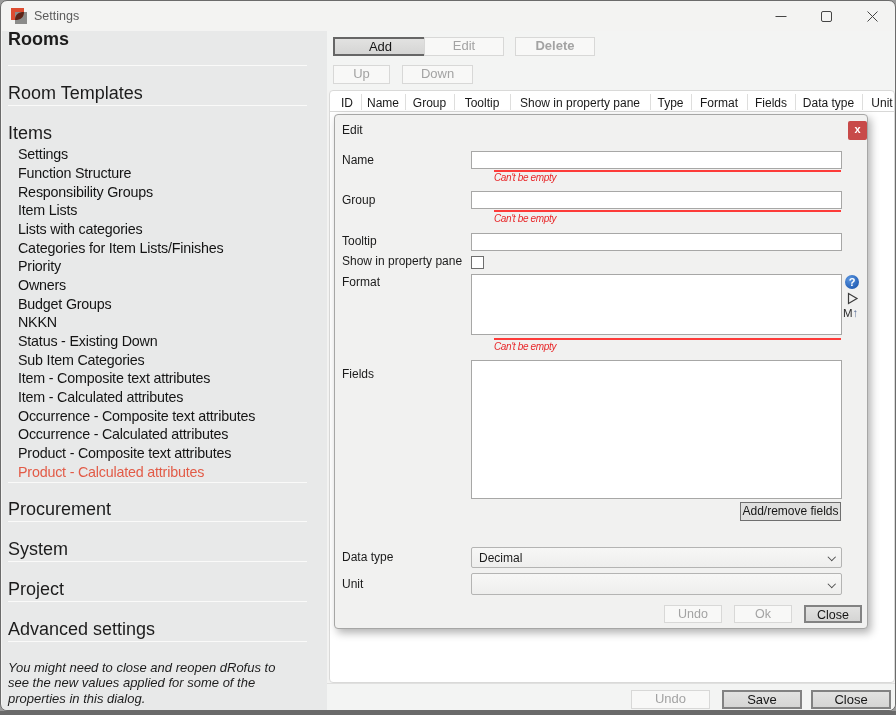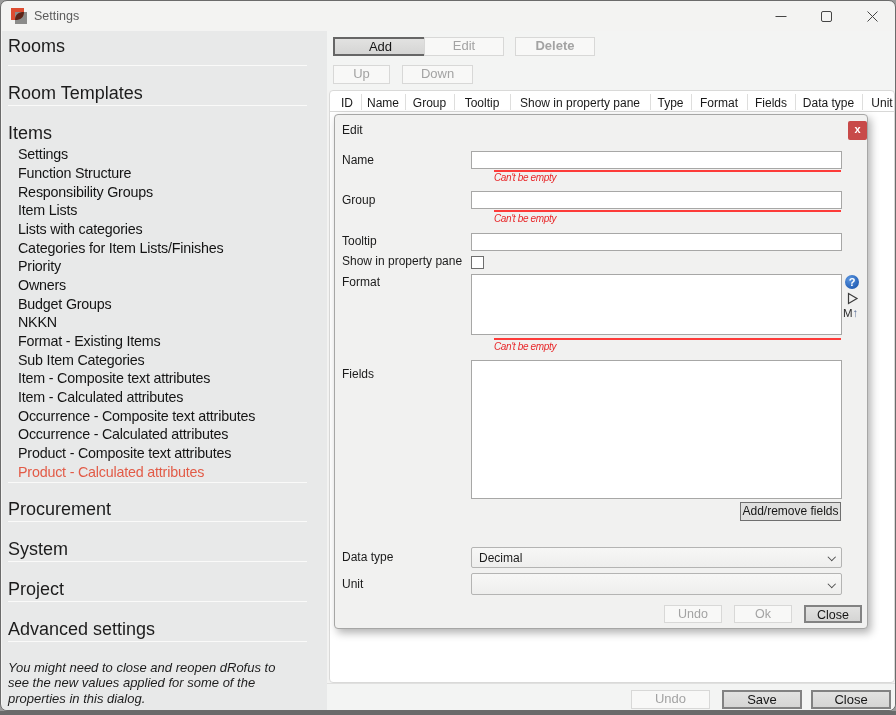--- a/index.html
+++ b/index.html
@@ -61,37 +61,37 @@
     <path d="M4 13 C4 7.5 7.5 5 13 5 C13 10.5 9.5 13 4 13 Z" fill="#5e2317"></path>
   </svg>
   <div class="t" id="title">Settings</div>
   <svg class="abs" style="left:768px; top:4px;" width="120" height="24" viewBox="0 0 120 24">
     <line class="wc" x1="6.5" y1="11.5" x2="17.5" y2="11.5"></line>
     <rect class="wc" x="52.5" y="6.5" width="10" height="10" rx="1.5"></rect>
     <path class="wc" d="M98.5 6.5 L108.5 16.5 M108.5 6.5 L98.5 16.5"></path>
   </svg>
 
   <div class="abs" id="side"></div>
-  <div class="h" style="top:35px;">Rooms</div>
+  <div class="h" style="top:28px;font-weight:bold;">Rooms</div>
   <div class="ul" style="top:64px;"></div>
   <div class="h" style="top:82.3px;">Room Templates</div>
   <div class="ul" style="top:104px;"></div>
   <div class="h" style="top:122.3px;">Items</div>
   <div id="list">
     <div>Settings</div>
     <div>Function Structure</div>
     <div>Responsibility Groups</div>
     <div>Item Lists</div>
     <div>Lists with categories</div>
     <div>Categories for Item Lists/Finishes</div>
     <div>Priority</div>
     <div>Owners</div>
     <div>Budget Groups</div>
     <div>NKKN</div>
-    <div>Format - Existing Items</div>
+    <div>Status - Existing Down</div>
     <div>Sub Item Categories</div>
     <div>Item - Composite text attributes</div>
     <div>Item - Calculated attributes</div>
     <div>Occurrence - Composite text attributes</div>
     <div>Occurrence - Calculated attributes</div>
     <div>Product - Composite text attributes</div>
     <div class="red">Product - Calculated attributes</div>
   </div>
   <div class="ul" style="top:480.5px;"></div>
   <div class="h" style="top:497.6px;">Procurement</div>

